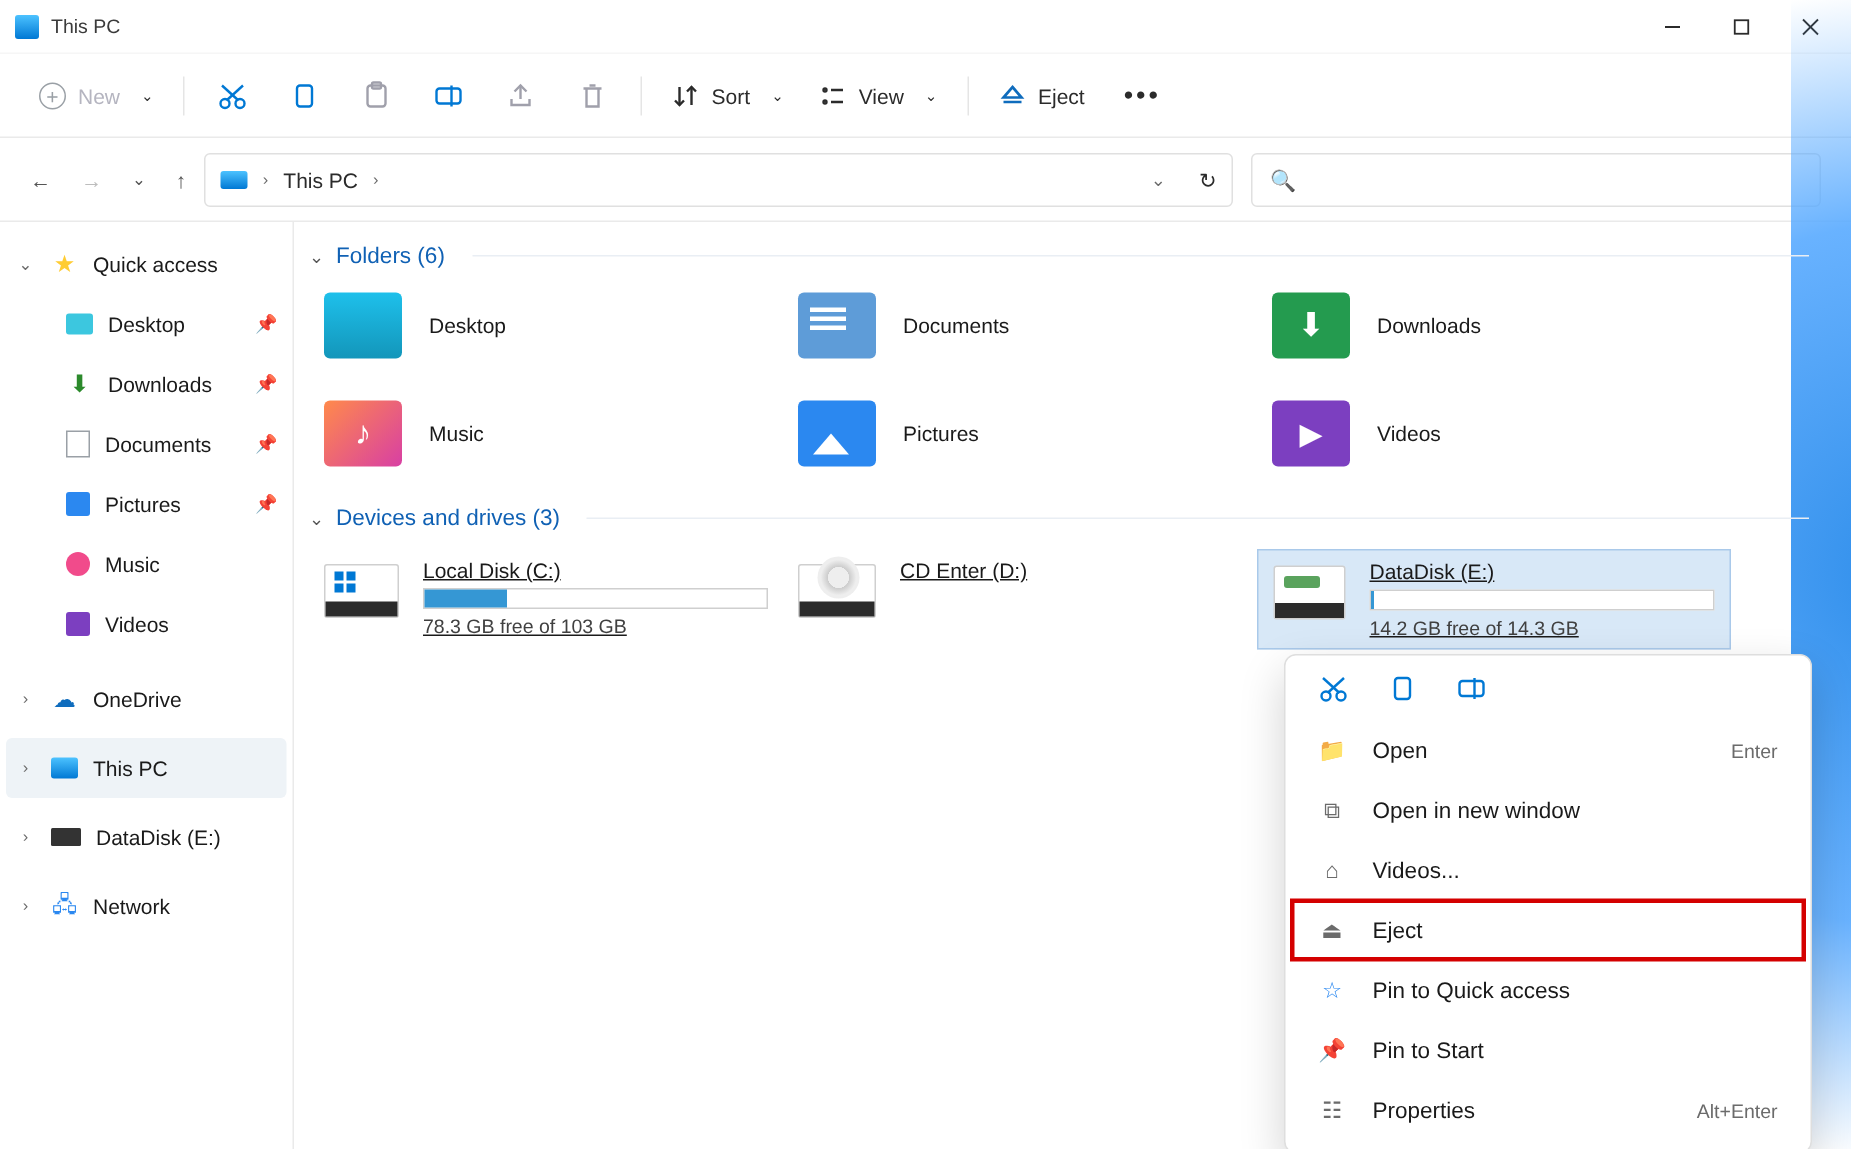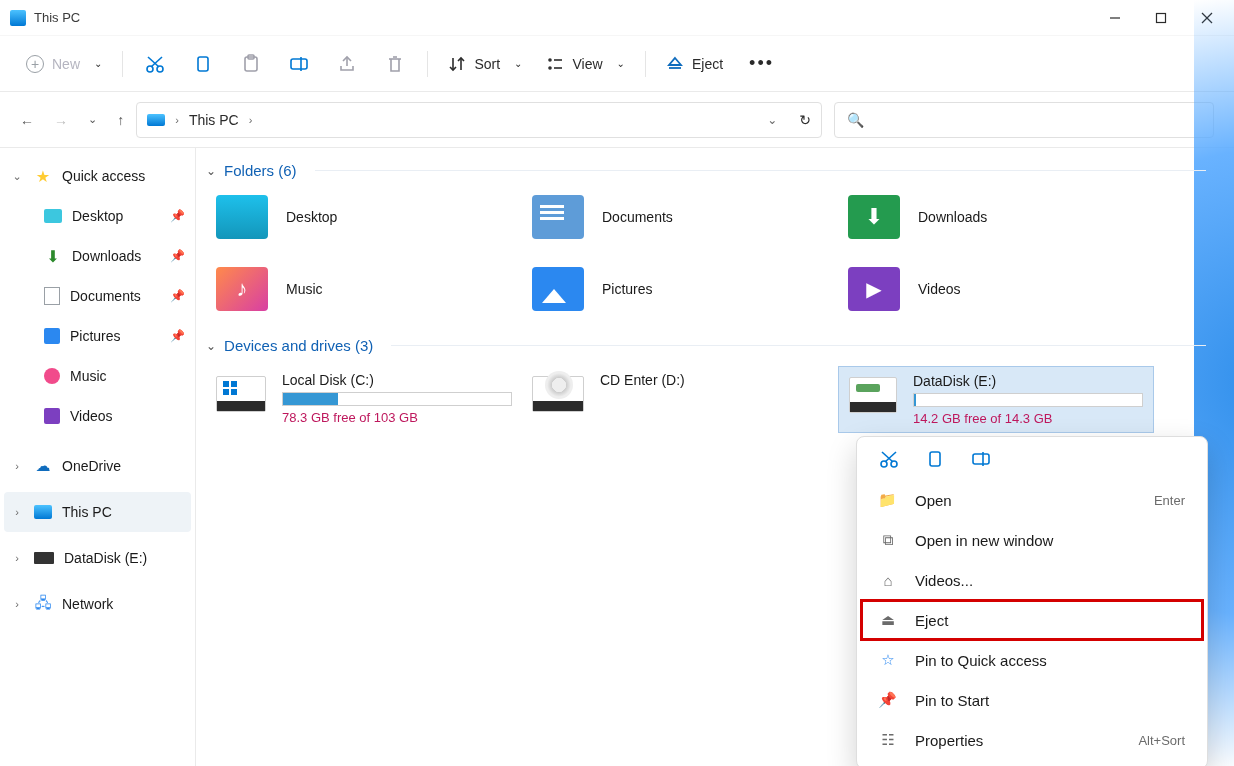--- a/index.html
+++ b/index.html
@@ -67,36 +67,36 @@
   .ficon.doc-f { background:#5e9cd8; position:relative;}
   .ficon.doc-f::after{content:"";position:absolute;left:8px;top:10px;width:24px;height:3px;background:#fff;box-shadow:0 6px 0 #fff,0 12px 0 #fff;}
   .ficon.down-f { background:#249b4f; display:flex;align-items:center;justify-content:center;color:#fff;font-size:22px;}
   .ficon.music-f { background:linear-gradient(135deg,#ff8a4b,#d83fa4); display:flex;align-items:center;justify-content:center;color:#fff;font-size:22px;}
   .ficon.pic-f { background:#2b88f0; position:relative;}
   .ficon.pic-f::after{content:"";position:absolute;left:10px;bottom:8px;border-left:12px solid transparent;border-right:12px solid transparent;border-bottom:14px solid #fff;}
   .ficon.vid-f { background:#7c3fc0; display:flex;align-items:center;justify-content:center;color:#fff;font-size:20px;}
   .folder .fname { font-size:14px; color:#1a1a1a;}
   
   .drives { display:flex; gap:0;}
-  .drive { width:316px; display:flex; gap:16px; padding:6px 10px;}
+  .drive { width:316px; display:flex; gap:16px; padding:6px 10px;text-decoration:underline;}
   .drive.sel { background:#d8e8f7; border:1px solid #a9c9ea;}
   .drv-icon { width:52px; height:36px; background:#fff; border:1px solid #cfcfcf; border-radius:2px; position:relative; margin-top:4px;}
   .drv-icon::after { content:""; position:absolute; left:0; right:0; bottom:0; height:10px; background:#2b2b2b;}
   .drv-icon.cd::before { content:""; position:absolute; width:28px;height:28px;border-radius:50%;background:radial-gradient(circle,#eee 35%,#ccc 36%,#eee 60%); left:12px; top:-6px;}
   .drv-icon.local::before { content:""; position:absolute; left:6px; top:4px; width:14px;height:14px; background:
      linear-gradient(#0078d4,#0078d4) left top/6px 6px no-repeat,
      linear-gradient(#0078d4,#0078d4) right top/6px 6px no-repeat,
      linear-gradient(#0078d4,#0078d4) left bottom/6px 6px no-repeat,
      linear-gradient(#0078d4,#0078d4) right bottom/6px 6px no-repeat;}
   .drv-icon.usb::before { content:""; position:absolute; left:6px;top:6px;width:24px;height:8px;background:#5aa35d;border-radius:2px;}
   .drv-info { flex:1; display:flex; flex-direction:column; gap:4px;}
   .drv-name { font-size:14px;}
   .drv-bar { width:230px; height:14px; border:1px solid #cfcfcf; background:#fff; position:relative;}
   .drv-bar .fill { position:absolute; left:0;top:0;bottom:0; background:#3597d4;}
-  .drv-free { font-size:13px; color:#be185d;}
+  .drv-free { font-size:13px; color:#404040;}
   
   .bloom { position:absolute; right:-40px; top:0; width:80px; height:766px; background:radial-gradient(circle at 100% 50%, #1781e8 0%, #58aaff 60%, transparent 100%); opacity:0.9;}
   
   .ctx { position:absolute; left:856px; top:436px; width:352px; background:#fff; border:1px solid #dedede; border-radius:8px; box-shadow:0 12px 30px rgba(0,0,0,0.18); padding:8px 4px;}
   .ctx-iconrow { display:flex; gap:26px; padding:4px 18px 8px 18px;}
   .ctx-iconrow svg { stroke:#0078d4;}
   .ctx-item { display:flex; align-items:center; height:40px; padding:0 18px; gap:18px; font-size:15px; color:#1a1a1a;}
   .ctx-item .shortcut { margin-left:auto; color:#6b6b6b; font-size:13px;}
   .ctx-item.highlight { outline:3px solid #d40000; outline-offset:-2px;}
   .ctx-ico { width:18px; display:flex; justify-content:center; color:#2b88f0;}
@@ -396,15 +396,15 @@
       <span class="ctx-ico">☆</span>
       <span>Pin to Quick access</span>
     </div>
   <div class="ctx-item">
       <span class="ctx-ico grey">📌</span>
       <span>Pin to Start</span>
     </div>
   <div class="ctx-item">
       <span class="ctx-ico grey">☷</span>
       <span>Properties</span>
-      <span class="shortcut">Alt+Sort</span>
+      <span class="shortcut">Alt+Enter</span>
     </div>
 </div>
 
 </body></html>

